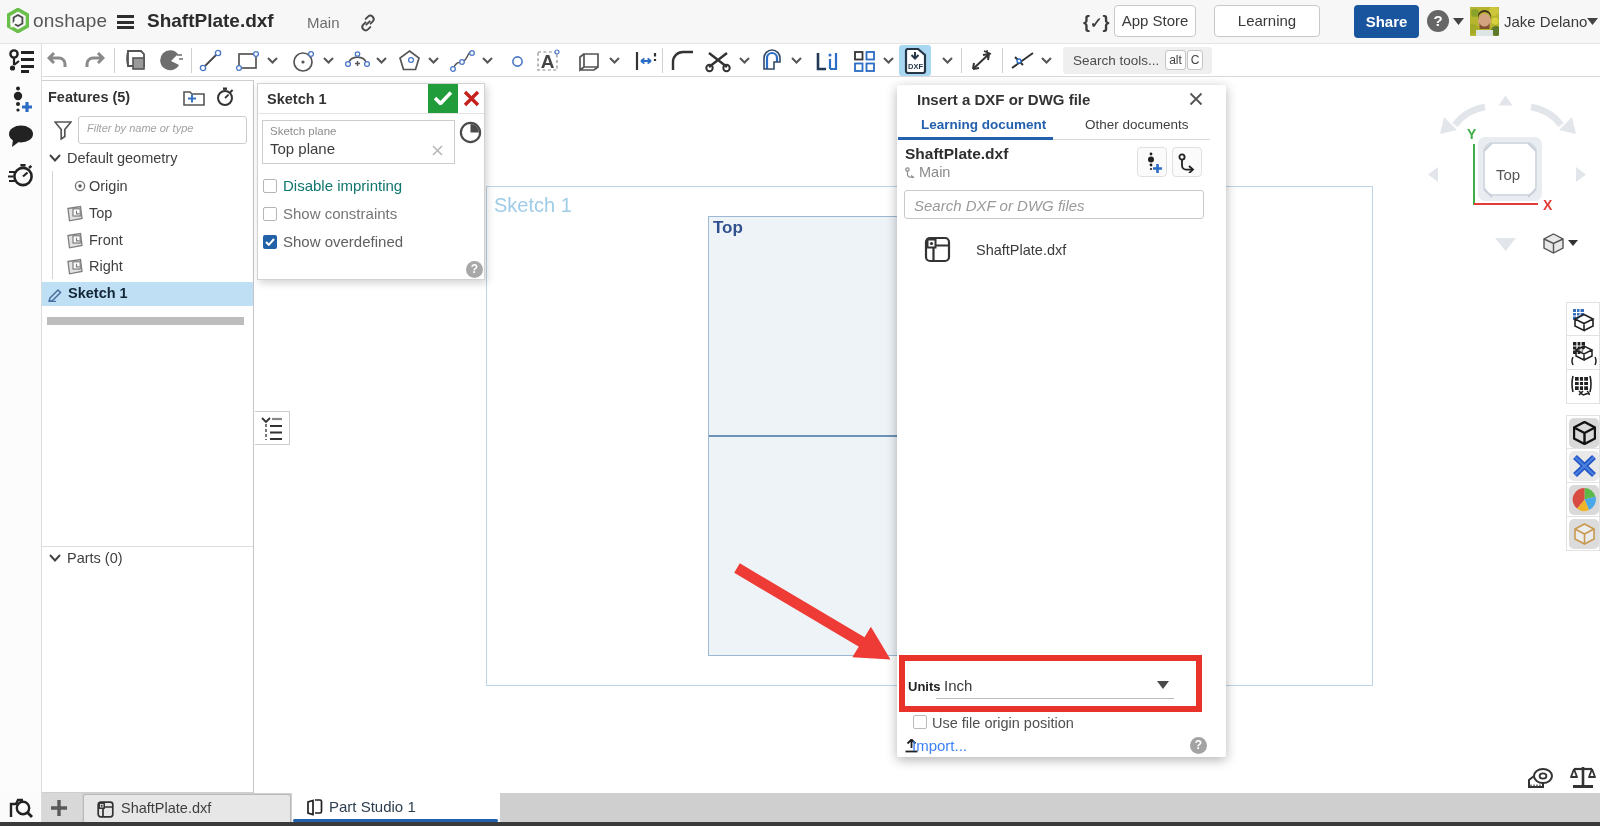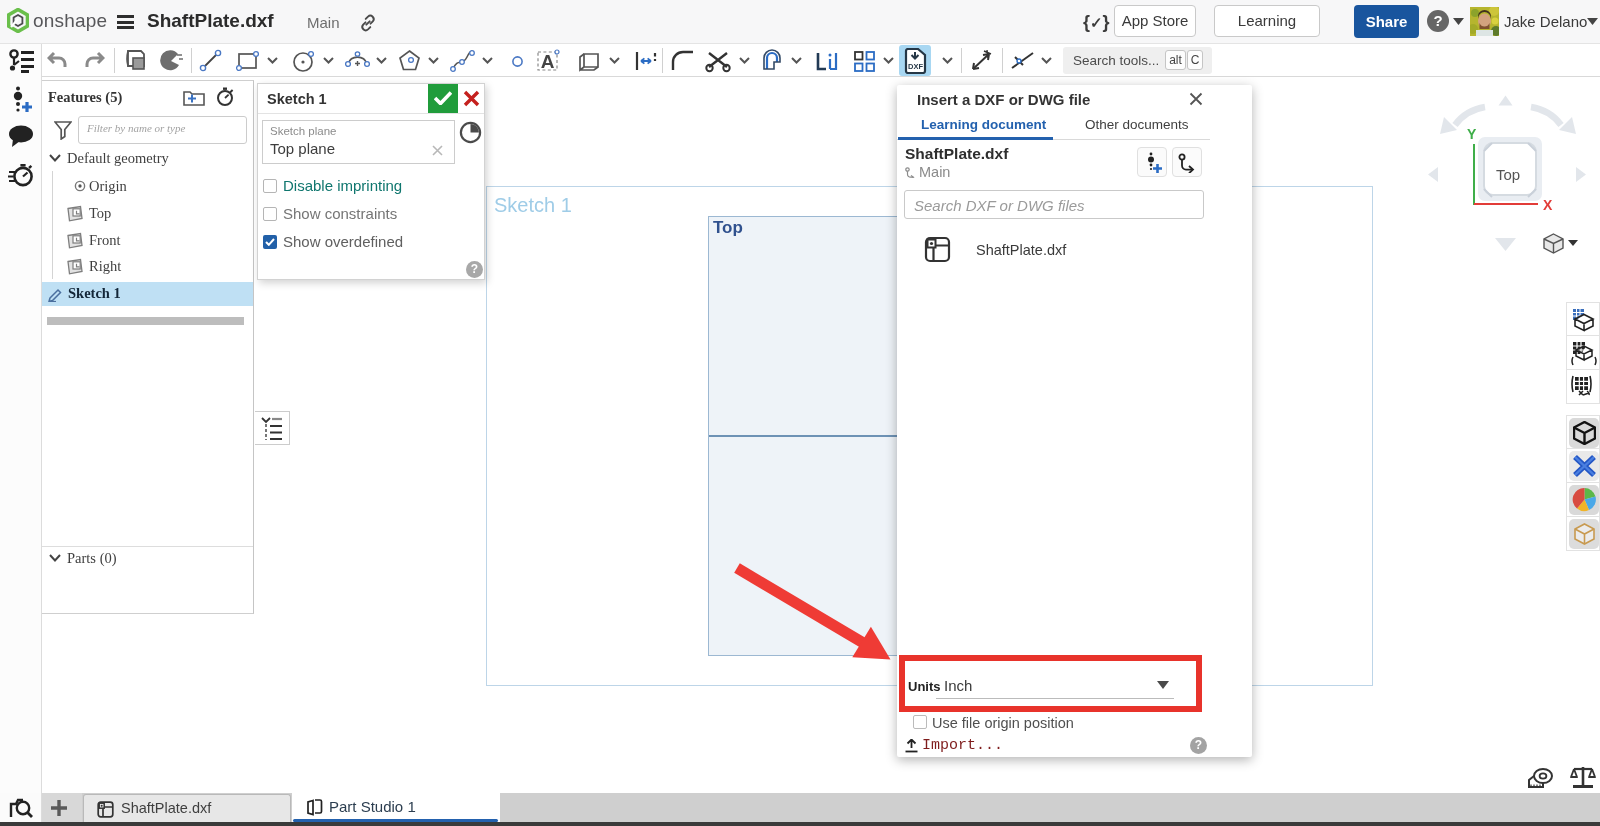--- a/index.html
+++ b/index.html
@@ -238,21 +238,21 @@
   </svg>
   <svg class="abs" style="left:8px;top:119px;" width="26" height="24" viewBox="0 0 26 24">
     <circle cx="15" cy="13.5" r="8.6" fill="none" stroke="#222" stroke-width="2.6"></circle>
     <rect x="12.4" y="1" width="5.2" height="2.6" fill="#222"></rect>
     <path d="M21 5 l2.4 -2.2" stroke="#222" stroke-width="2.4"></path>
     <path d="M15 13.5 L19.5 9.5" stroke="#222" stroke-width="2.2"></path>
     <path d="M1 9 h7 M0 13.5 h5.5 M1 18 h7" stroke="#222" stroke-width="2"></path>
   </svg>
 </div>
 
-<div class="abs" id="features" style="left:42px;top:80px;width:212px;height:534px;background:#fff;border-top:1px solid #cfcfcf;border-right:1px solid #c5c5c5;border-bottom:1px solid #cfcfcf;font-family:Liberation Serif, serif;">
+<div class="abs" id="features" style="left:42px;top:80px;width:212px;height:713px;background:#fff;border-top:1px solid #cfcfcf;border-right:1px solid #c5c5c5;border-bottom:1px solid #cfcfcf;">
   <div class="abs" style="left:6px;top:8px;font-size:14.5px;font-weight:bold;color:#333;">Features (5)</div>
   <svg class="abs" style="left:141px;top:8px;" width="22" height="17" viewBox="0 0 22 17">
     <path d="M1 3 h6 l2 2 h12 v11 h-20 z" fill="none" stroke="#555" stroke-width="1.6"></path>
     <path d="M5 9.5 h8 M9 5.5 v8" stroke="#3a72c2" stroke-width="2"></path>
   </svg>
   <svg class="abs" style="left:173px;top:6px;" width="20" height="20" viewBox="0 0 20 20">
     <circle cx="10" cy="11" r="7" fill="none" stroke="#333" stroke-width="2"></circle>
     <rect x="8" y="0.5" width="4" height="2.4" fill="#333"></rect>
     <path d="M15 5.5 l2.6 -2.4" stroke="#333" stroke-width="2"></path>
     <path d="M10 11 L13.6 7.6" stroke="#333" stroke-width="1.8"></path>
@@ -343,21 +343,21 @@
   <div class="abs" style="left:5px;top:123px;width:14px;height:14px;border:1.6px solid #b5b5b5;border-radius:2px;"></div>
   <div class="abs" style="left:25px;top:121px;font-size:15px;color:#757575;">Show constraints</div>
   <div class="abs" style="left:5px;top:151px;width:14px;height:14px;background:#2260a8;border-radius:2px;">
     <svg style="position:absolute;left:2px;top:3px;" width="10" height="8" viewBox="0 0 10 8">
         <polyline points="1,4 3.8,6.8 9,1" fill="none" stroke="#fff" stroke-width="2"></polyline>
       </svg>
   </div>
   <div class="abs" style="left:25px;top:149px;font-size:15px;color:#606060;">Show overdefined</div>
   <div class="abs" style="left:208px;top:177px;width:17px;height:17px;background:#a8a8a8;border-radius:50%;color:#fff;font-size:12px;font-weight:bold;text-align:center;line-height:17px;">?</div>
 </div>
-<div class="abs" id="insert-dialog" style="left:897px;top:85px;width:355px;height:672px;background:#fff;box-shadow:0 3px 12px rgba(0,0,0,0.3);border-radius:2px;">
+<div class="abs" id="insert-dialog" style="left:897px;top:85px;width:329px;height:672px;background:#fff;box-shadow:0 3px 12px rgba(0,0,0,0.3);border-radius:2px;">
   <div class="abs" style="left:20px;top:6px;font-size:15px;font-weight:bold;color:#333;">Insert a DXF or DWG file</div>
   <svg class="abs" style="left:292px;top:7px;" width="14" height="14" viewBox="0 0 14 14">
       <path d="M1.5 1.5 L12.5 12.5 M12.5 1.5 L1.5 12.5" stroke="#555" stroke-width="1.8"></path>
     </svg>
   <div class="abs" style="left:0;top:27px;width:313px;height:28px;border-bottom:1px solid #d9d9d9;">
     <span style="position:absolute;left:24px;top:5px;font-size:13.5px;font-weight:bold;color:#2361ae;">Learning document</span>
     <span style="position:absolute;left:188px;top:5px;font-size:13.5px;color:#3f3f3f;">Other documents</span>
   </div>
   <div class="abs" style="left:1px;top:52px;width:155px;height:3px;background:#2361ae;"></div>
   <div class="abs" style="left:8px;top:60px;font-size:15.5px;font-weight:bold;color:#2e2e2e;">ShaftPlate.dxf</div>
@@ -399,21 +399,21 @@
   <svg class="abs" style="left:260px;top:596px;" width="12" height="8" viewBox="0 0 12 8">
       <polygon points="0,0 12,0 6,8" fill="#4a4a4a"></polygon>
     </svg>
   <div class="abs" style="left:39px;top:613px;width:238px;height:1px;background:#bbb;"></div>
   <div class="abs" style="left:16px;top:630px;width:14px;height:14px;border:1.5px solid #bbb;border-radius:2px;"></div>
   <div class="abs" style="left:35px;top:630px;font-size:14.5px;color:#4f4f4f;">Use file origin position</div>
   <svg class="abs" style="left:8px;top:654px;" width="13" height="14" viewBox="0 0 13 14">
     <path d="M6.5 0.5 L6.5 9 M2.5 4.5 L6.5 0.5 L10.5 4.5" fill="none" stroke="#222" stroke-width="1.8"></path>
     <path d="M0.5 12.5 h12" stroke="#222" stroke-width="1.8"></path>
   </svg>
-  <div class="abs" style="left:25px;top:652px;font-size:15px;color:#7f1d1d;font-family:Liberation Mono, monospace;">Import...</div>
+  <div class="abs" style="left:15px;top:652px;font-size:15px;color:#3b82f6;">Import...</div>
   <div class="abs" style="left:293px;top:652px;width:17px;height:17px;background:#a3a3a3;border-radius:50%;color:#fff;font-size:12px;font-weight:bold;text-align:center;line-height:17px;">?</div>
 </div>
 <svg class="abs" id="viewcube" style="left:1410px;top:90px;" width="190" height="172" viewBox="0 0 190 172">
   <g fill="#e2e6eb">
     <polygon points="95.5,5.5 88.5,15.5 102.5,15.5"></polygon>
     <polygon points="18,84.5 28,77 28,92"></polygon>
     <polygon points="176,84.5 166,77 166,92"></polygon>
     <polygon points="95.5,161 85,148 106,148"></polygon>
   </g>
   <path d="M75 17 Q 56 20 45 35" fill="none" stroke="#e2e6eb" stroke-width="6.5"></path>

